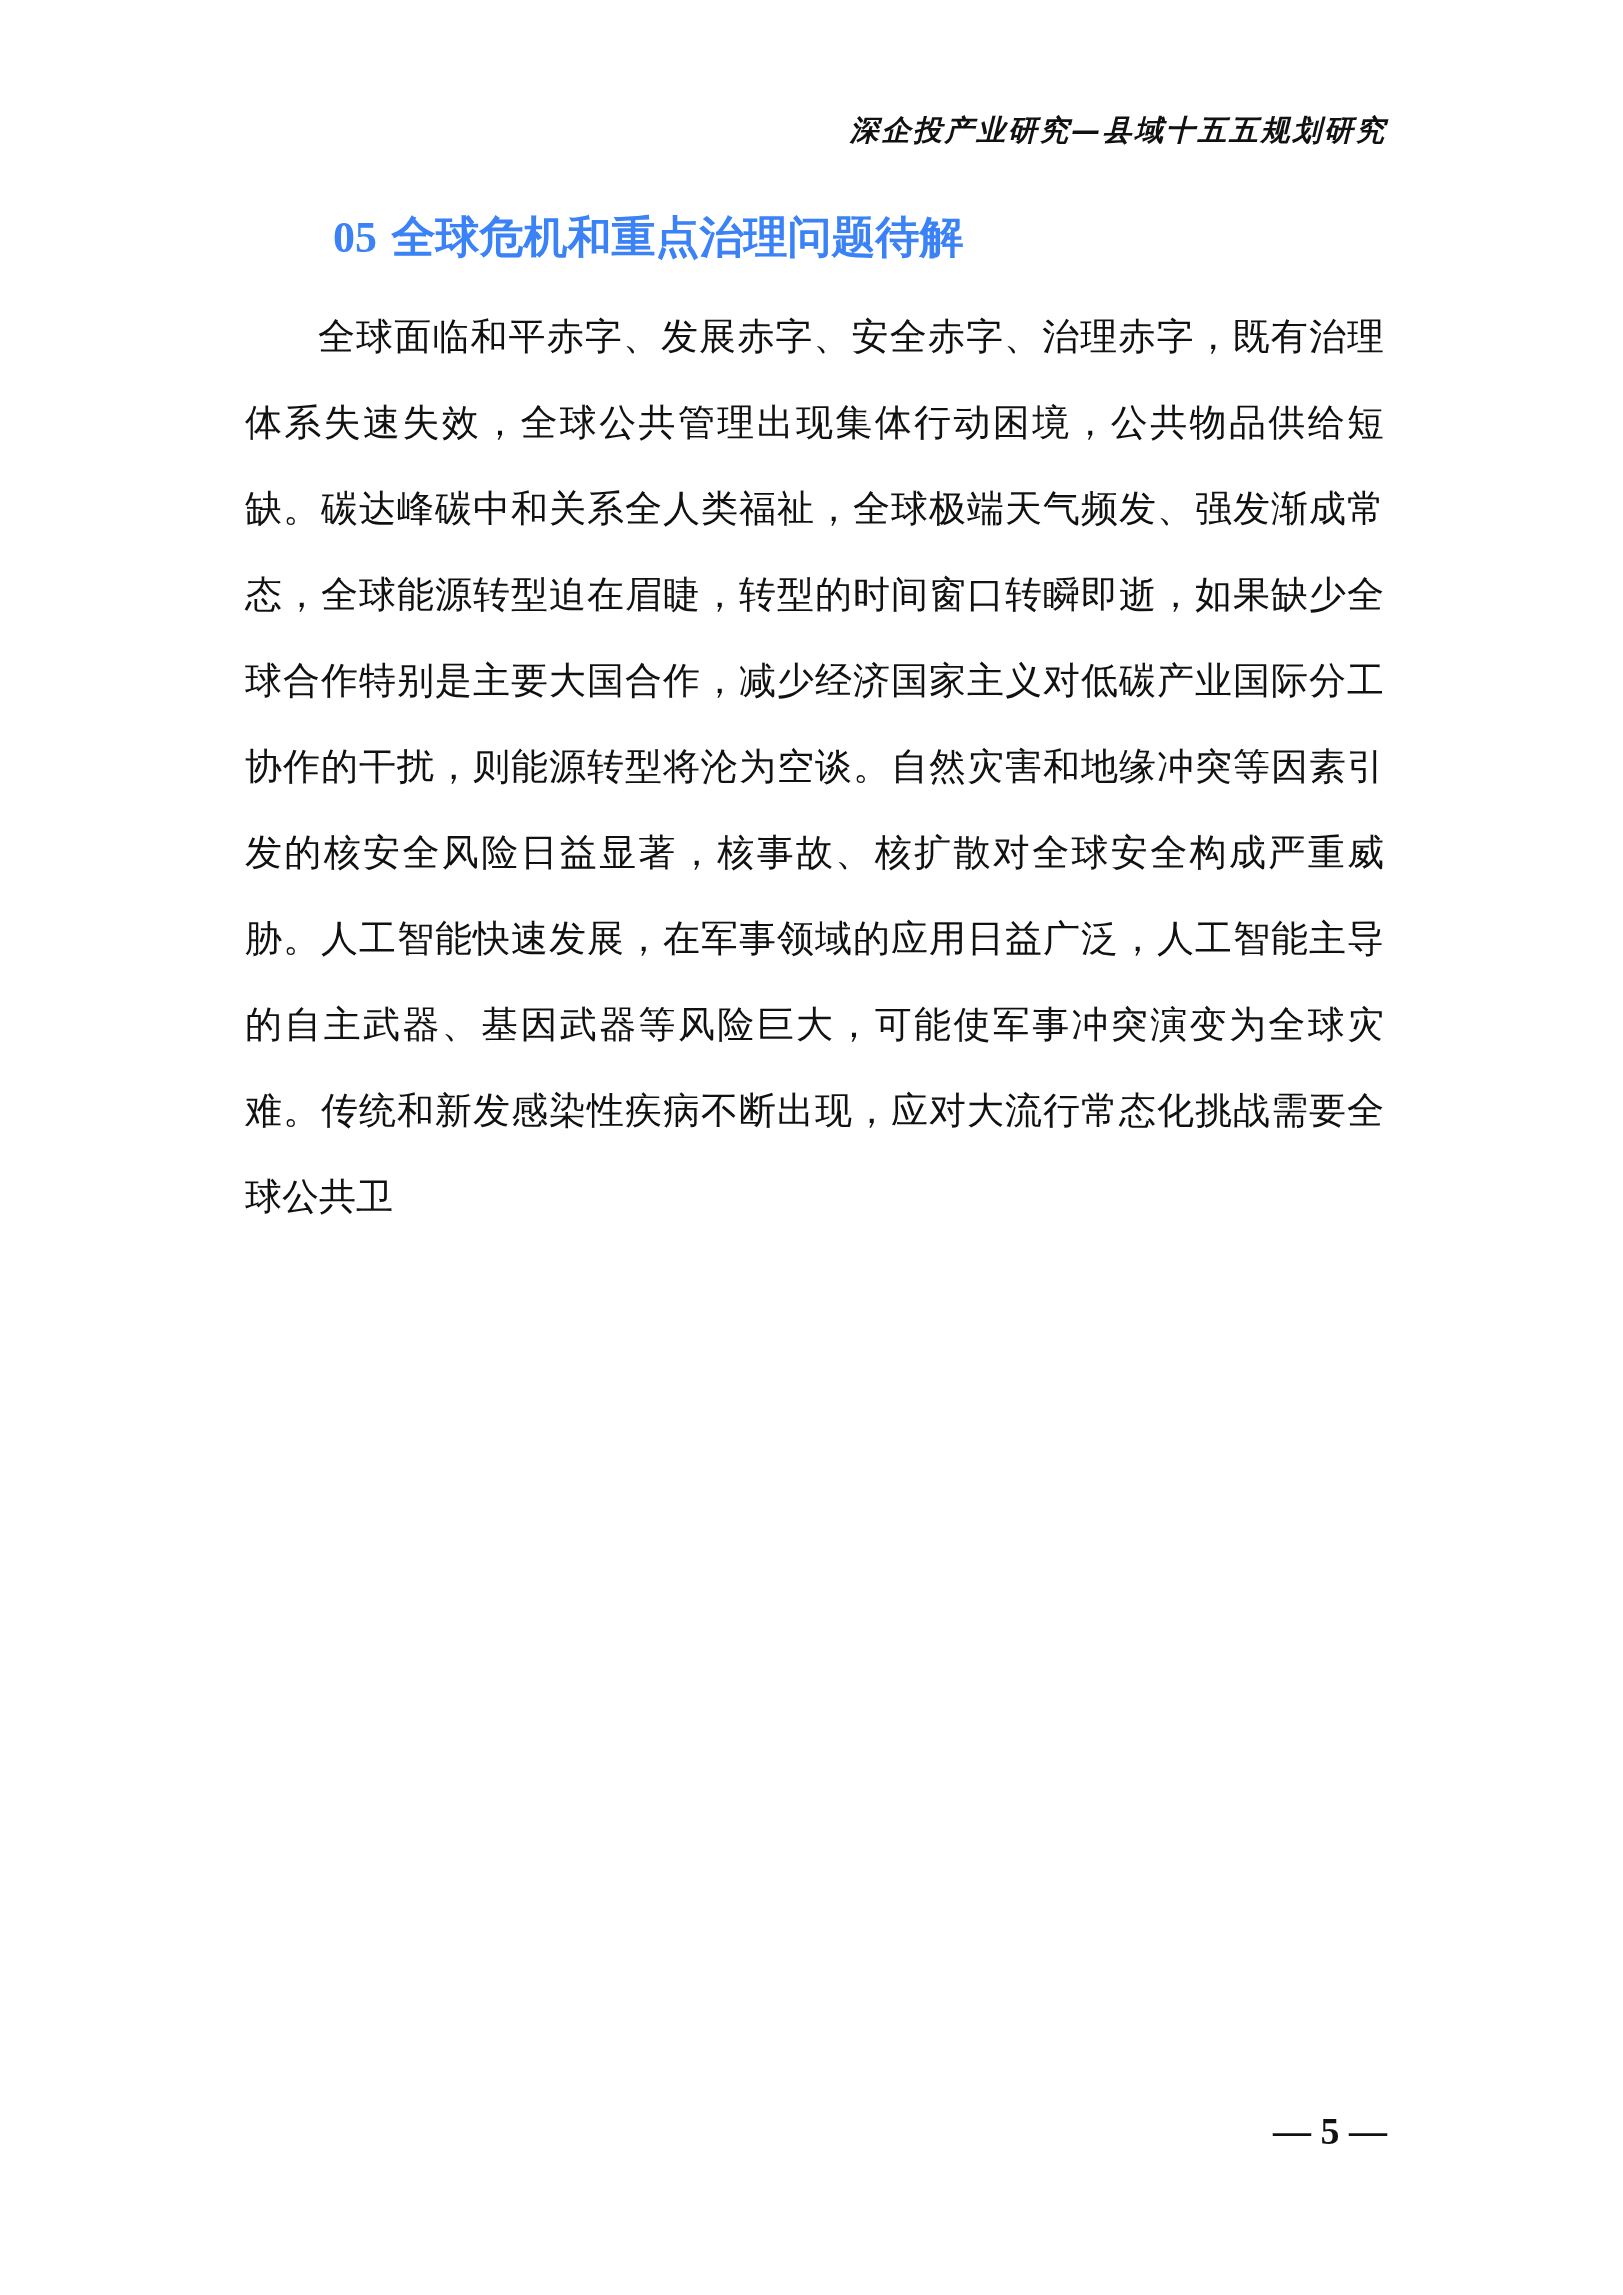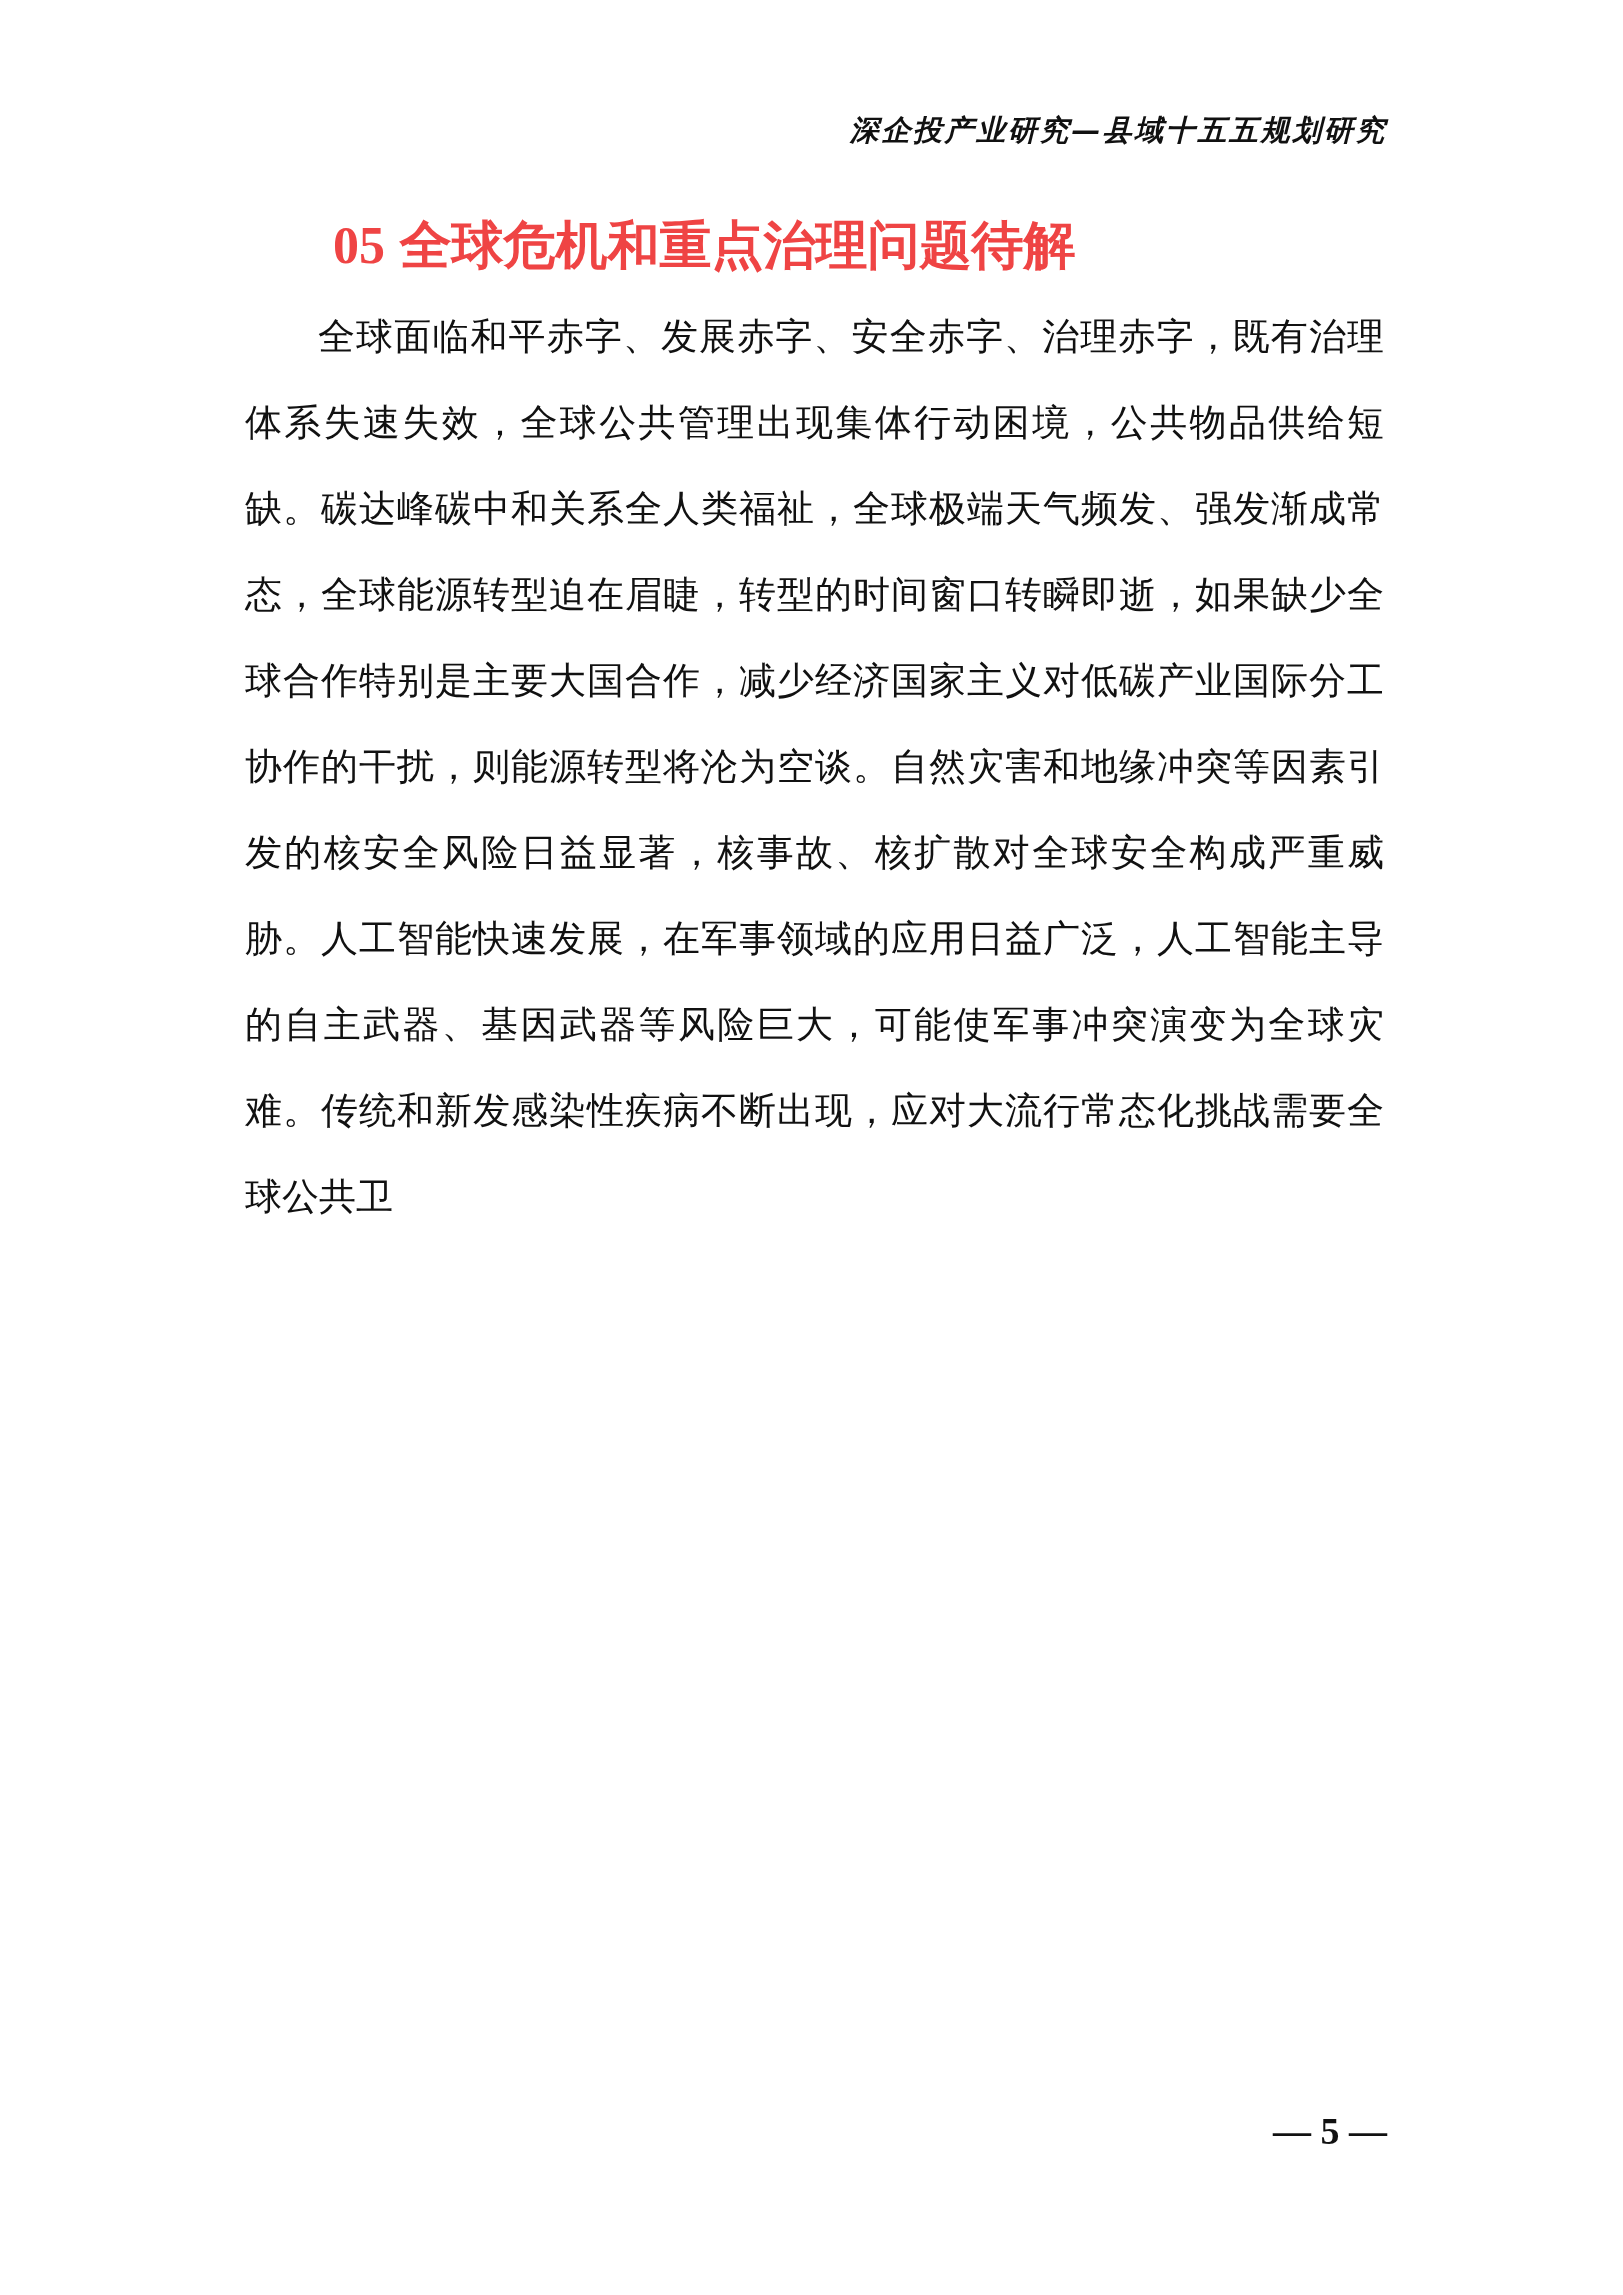--- a/index.html
+++ b/index.html
@@ -40,24 +40,24 @@
       text-align: justify;
       text-justify: inter-character;
       letter-spacing: 0px;
       text-indent: 73px;
     }
     .heading {
       margin: 0;
       padding-left: 88px;
       font-family: "DejaVu Sans", "Liberation Sans", sans-serif;
       font-weight: bold;
-      font-size: 52px;
-      line-height: 74px;
+      font-size: 44px;
+      line-height: 58px;
       height: 86px;
-      color: #ef4444;
+      color: #3b82f6;
     }
     .heading .num {
       font-family: "Liberation Serif", "DejaVu Serif", serif;
       font-weight: bold;
       margin-right: 14.4px;
     }
     .page-number {
       position: absolute;
       top: 2109px;
       right: 236px;

